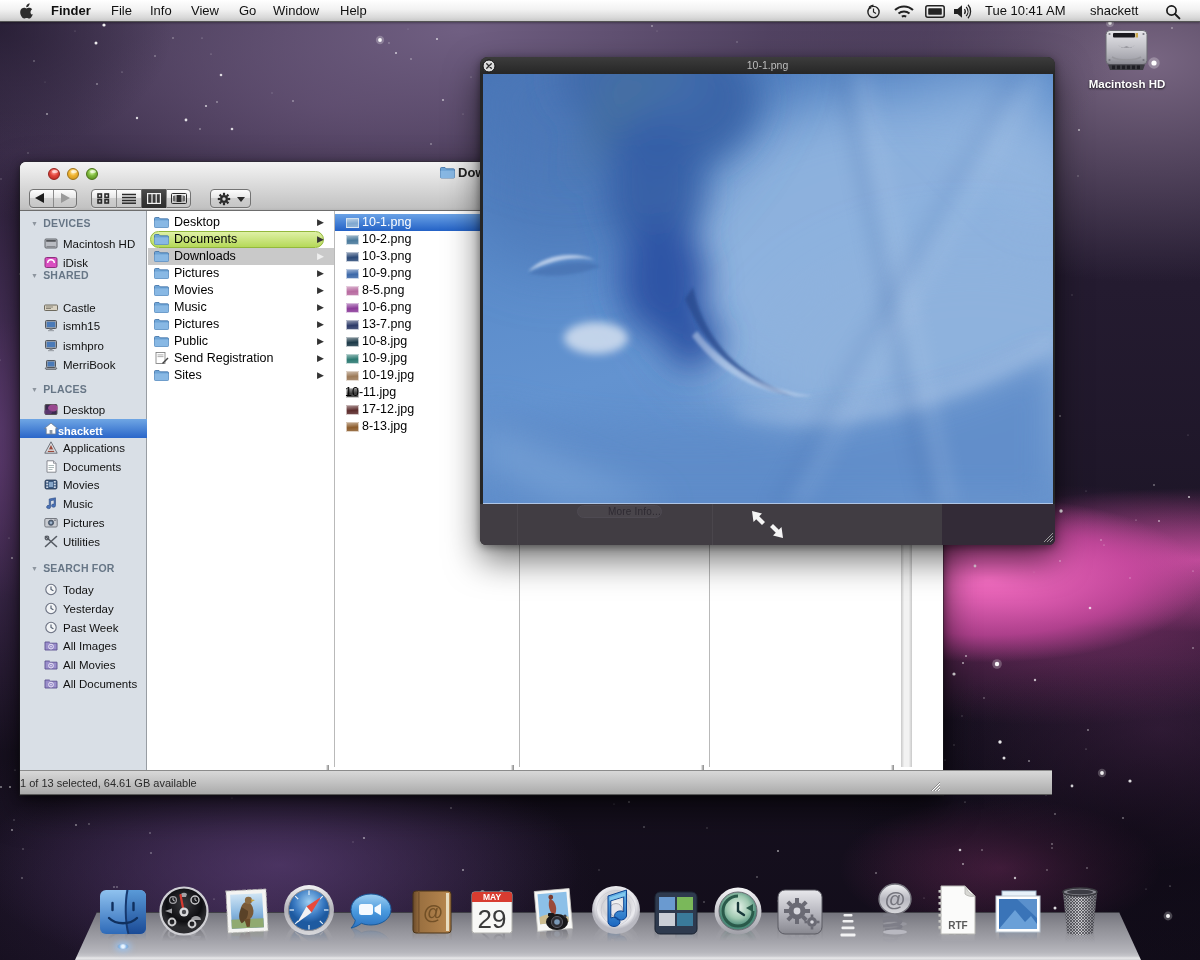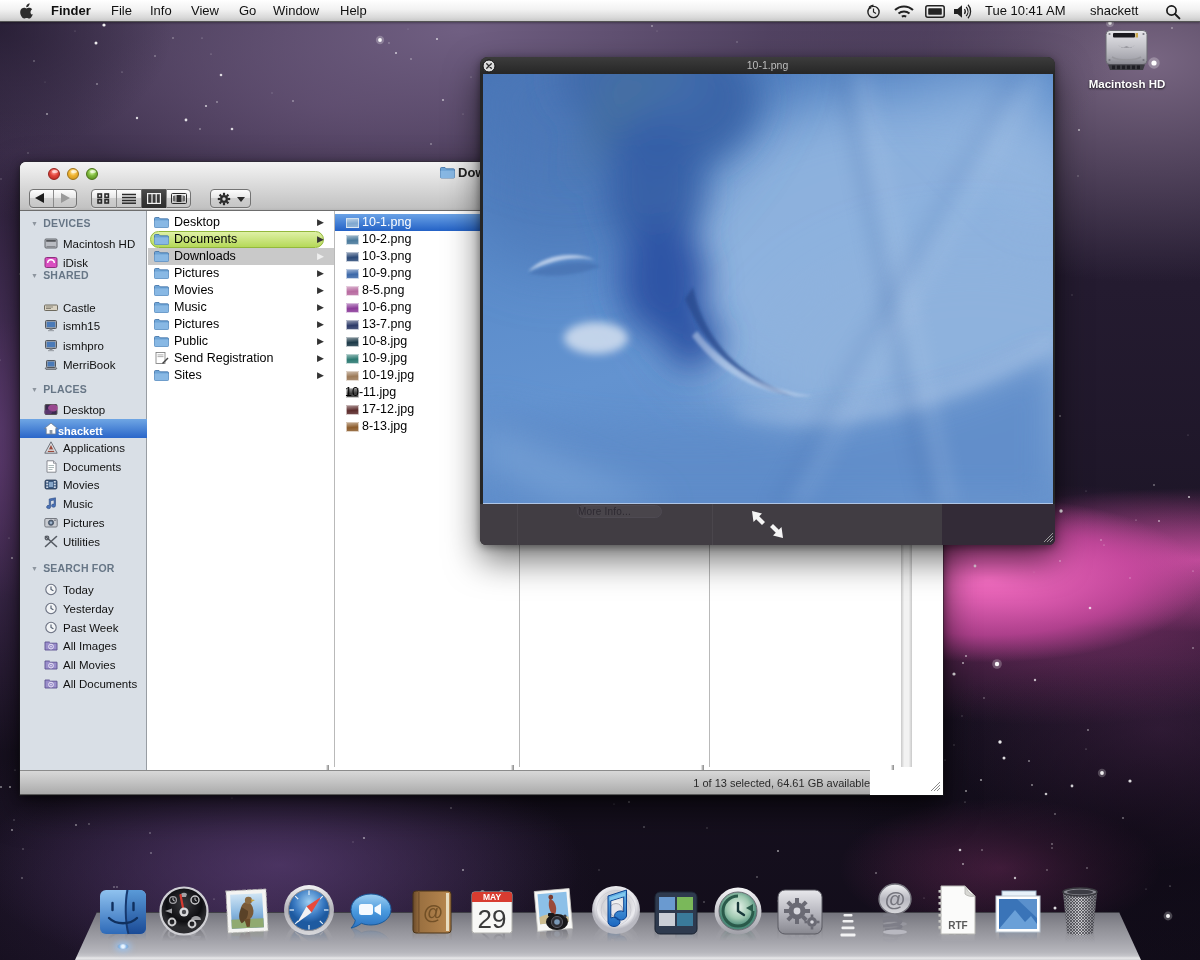--- a/index.html
+++ b/index.html
@@ -66,24 +66,24 @@
   .srow .ic { display:inline-block; width:14px; height:13px; vertical-align:-2px; margin-right:5px; }
   #srow-sel { position:absolute; left:0; width:127px; height:19px;
     background:linear-gradient(#6fa6e4, #2a66c9); color:#fff; font-weight:bold; }
   .cdiv { position:absolute; top:0; width:1px; height:556px; background:#b9b9b9; }
   .crow { position:absolute; height:17px; font-size:12.5px; color:#000; white-space:nowrap; }
   .crow .fic { position:absolute; width:14px; height:12px; }
   .crow .lbl { position:absolute; left:26px; top:1px; }
   .crow .arr { position:absolute; font-size:9px; color:#333; top:3px; }
   .chandle { position:absolute; top:553px; font-size:9px; color:#777; letter-spacing:1px; }
 
-  #statusbar { position:absolute; left:0; top:608px; width:850px; height:25px;
+  #statusbar { position:absolute; left:0; top:608px; width:1032px; height:25px;
     background:linear-gradient(#d8d8d8, #c2c2c2 50%, #aaaaaa);
     border-top:1px solid #8b8b8b; border-bottom:1px solid #5a5a5a;
-    font-size:11px; color:#2a2a2a; text-align:right; line-height:24px; }
+    font-size:11px; color:#2a2a2a; text-align:left; line-height:24px; }
 
   
   #ql { position:absolute; left:480px; top:57px; width:575px; height:488px;
     border-radius:8px 8px 6px 6px; background:#262626;
     box-shadow:0 15px 34px rgba(0,0,0,.55), 0 2px 8px rgba(0,0,0,.42); }
   #qltitle { position:absolute; left:0; top:0; width:575px; height:17px;
     background:linear-gradient(#3c3c3c, #262626); border-radius:8px 8px 0 0;
     color:#bdbdbd; font-size:10.5px; text-align:center; line-height:17px; }
   #qlimg { position:absolute; left:3px; top:17px; width:570px; height:430px; overflow:hidden; background:#5585c7; border-bottom:1px solid rgba(205,220,240,.75); }
   #qlbar { position:absolute; left:0; top:447px; width:575px; height:41px;
@@ -751,21 +751,21 @@
           <path d="M368 0 L388 0 L476 430 L456 430 Z" fill="#c2d5ee" opacity="0.13" filter="url(#b8)"></path>
           <path d="M519 0 L544 0 L304 430 L282 430 Z" fill="#3a62a4" opacity="0.10" filter="url(#b8)"></path>
           <path d="M544 0 L566 0 L326 430 L304 430 Z" fill="#c2d5ee" opacity="0.10" filter="url(#b8)"></path>
         </g>
         <path d="M0 350 L190 430 L80 430 L0 390 Z" fill="#7ea8da" opacity="0.6" filter="url(#b16)"></path>
       </svg>
     </div>
     <div id="qlbar">
       <div style="position:absolute;left:37px;top:0;width:1px;height:41px;background:rgba(255,255,255,.05)"></div>
       <div style="position:absolute;left:232px;top:0;width:1px;height:41px;background:rgba(255,255,255,.05)"></div>
-      <div style="position:absolute;left:97px;top:1px;width:85px;height:13px;border:1px solid #4e4a52;border-radius:7px;background:rgba(110,105,115,.18);color:#2e2a32;font-size:10px;text-align:left;line-height:12px;letter-spacing:.2px">More Info...</div>
+      <div style="position:absolute;left:97px;top:1px;width:85px;height:13px;border:1px solid #4e4a52;border-radius:7px;background:rgba(110,105,115,.18);color:#2e2a32;font-size:10px;text-align:right;line-height:12px;letter-spacing:.2px">More Info...</div>
       <svg style="position:absolute;left:271px;top:6px" width="33" height="29" viewBox="0 0 33 29">
         <g fill="#f5f5f5">
           <path d="M1 1 L11 3.5 L8.2 6.3 L14 12 L11 15 L5.2 9.3 L2.5 12 Z"></path>
           <path d="M32 28 L22 25.5 L24.8 22.7 L19 17 L22 14 L27.8 19.7 L30.5 17 Z"></path>
         </g>
       </svg>
       <svg style="position:absolute;left:561px;top:26px" width="13" height="13" viewBox="0 0 13 13">
         <g stroke="#9a9a9a" stroke-width="1">
           <line x1="3" y1="12" x2="12" y2="3"></line>
           <line x1="6" y1="12" x2="12" y2="6"></line>

